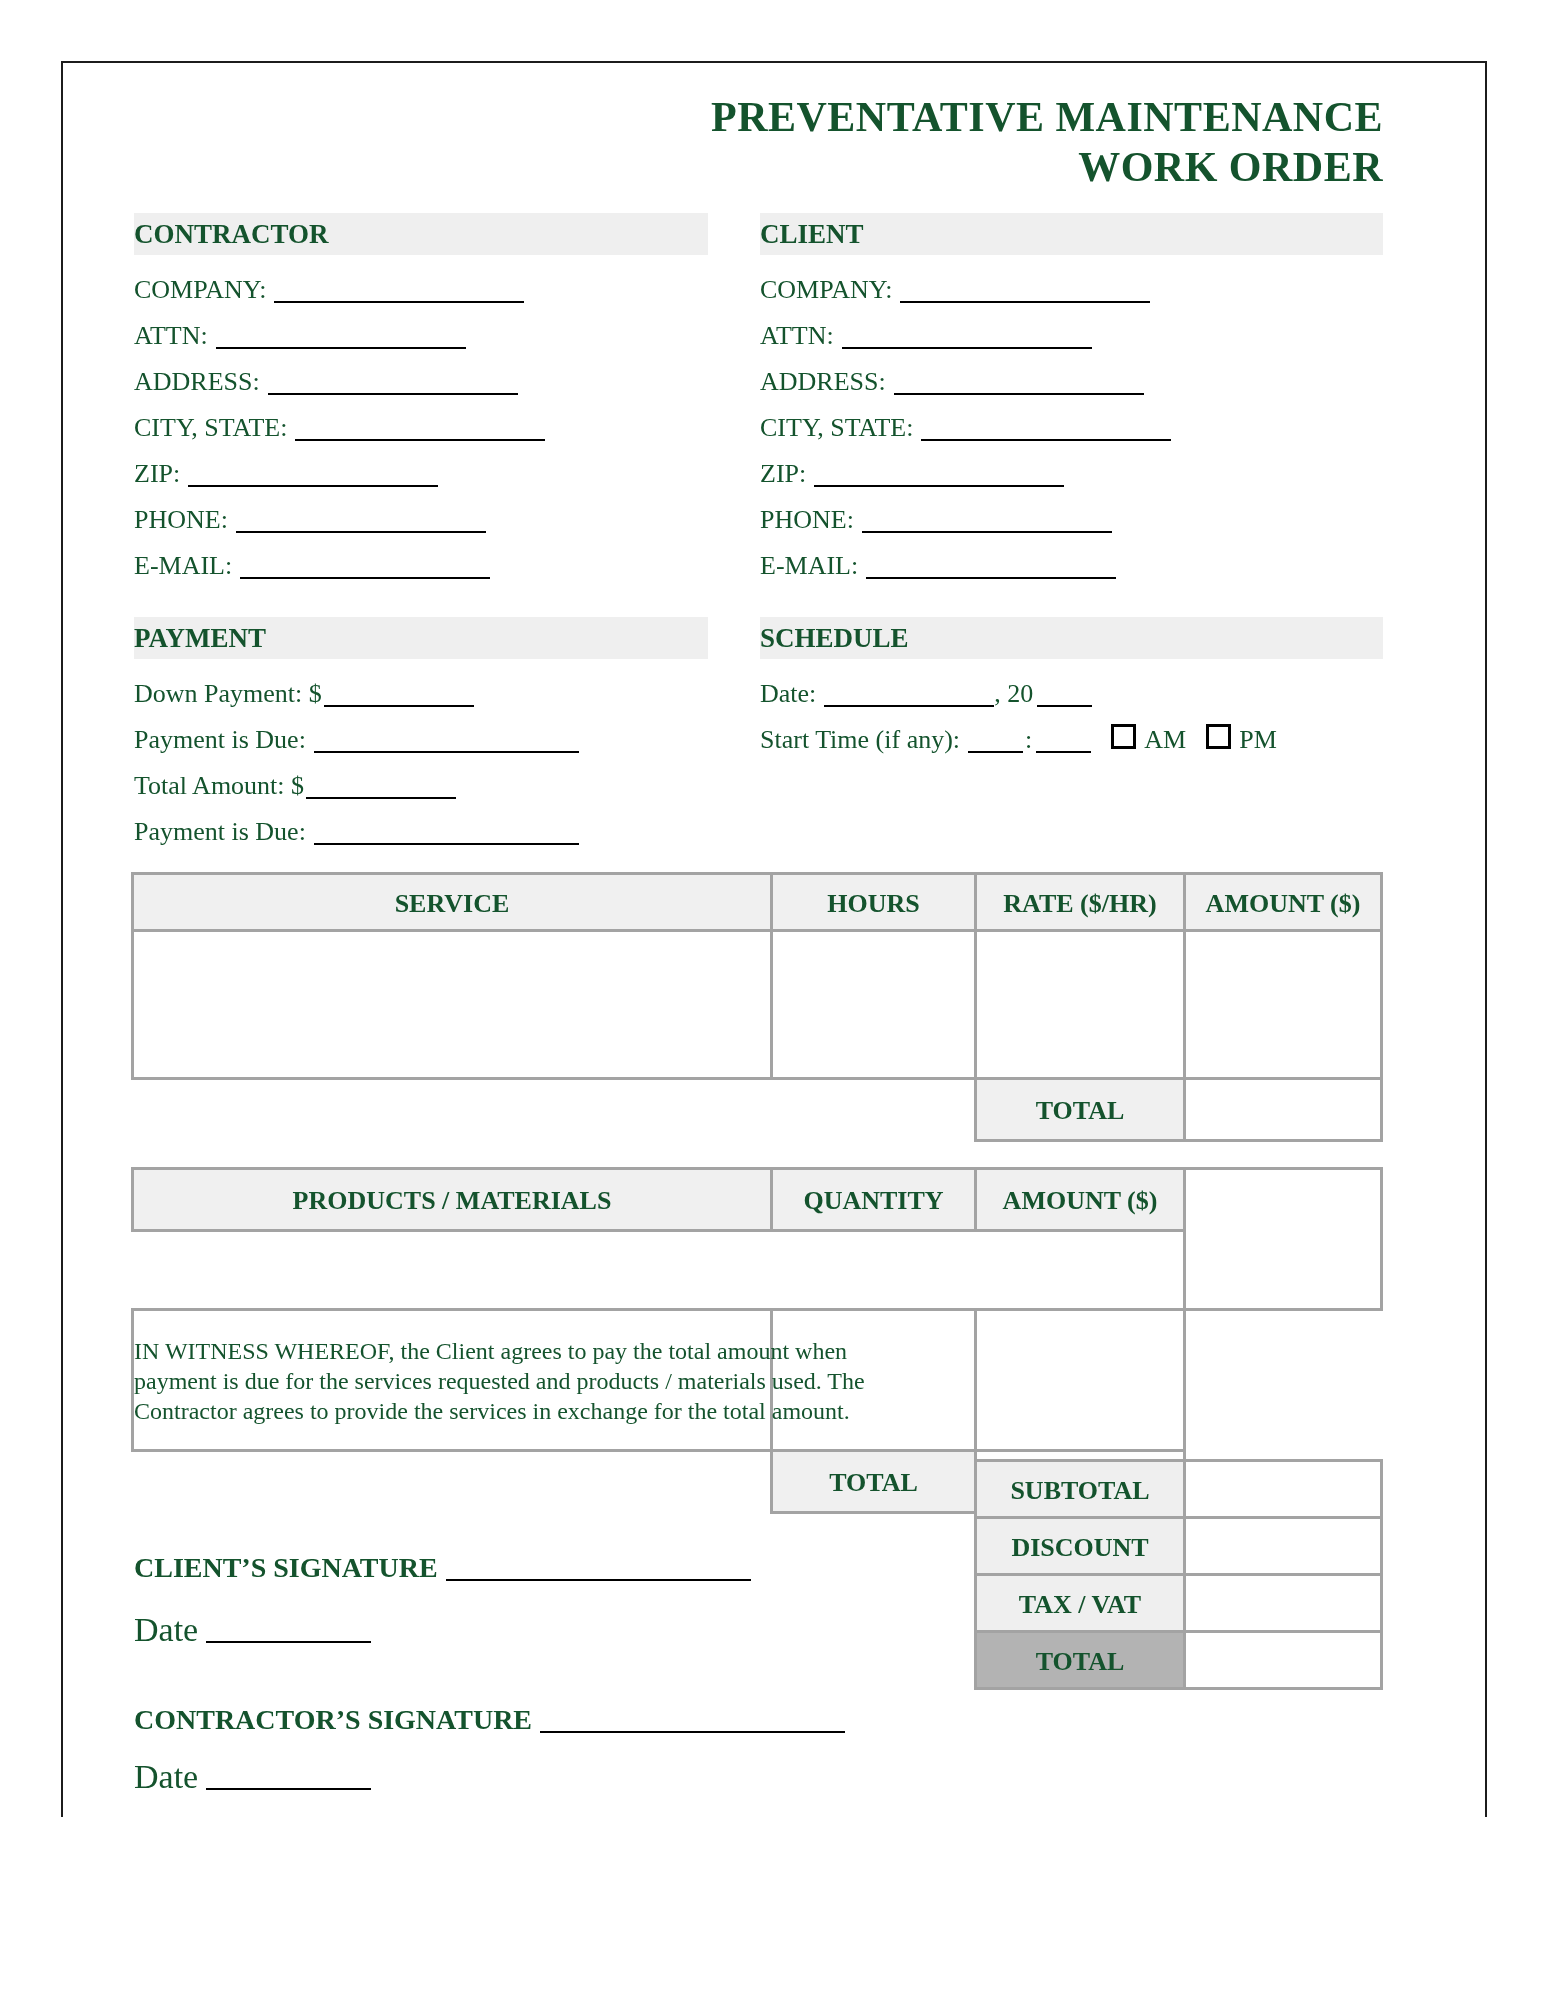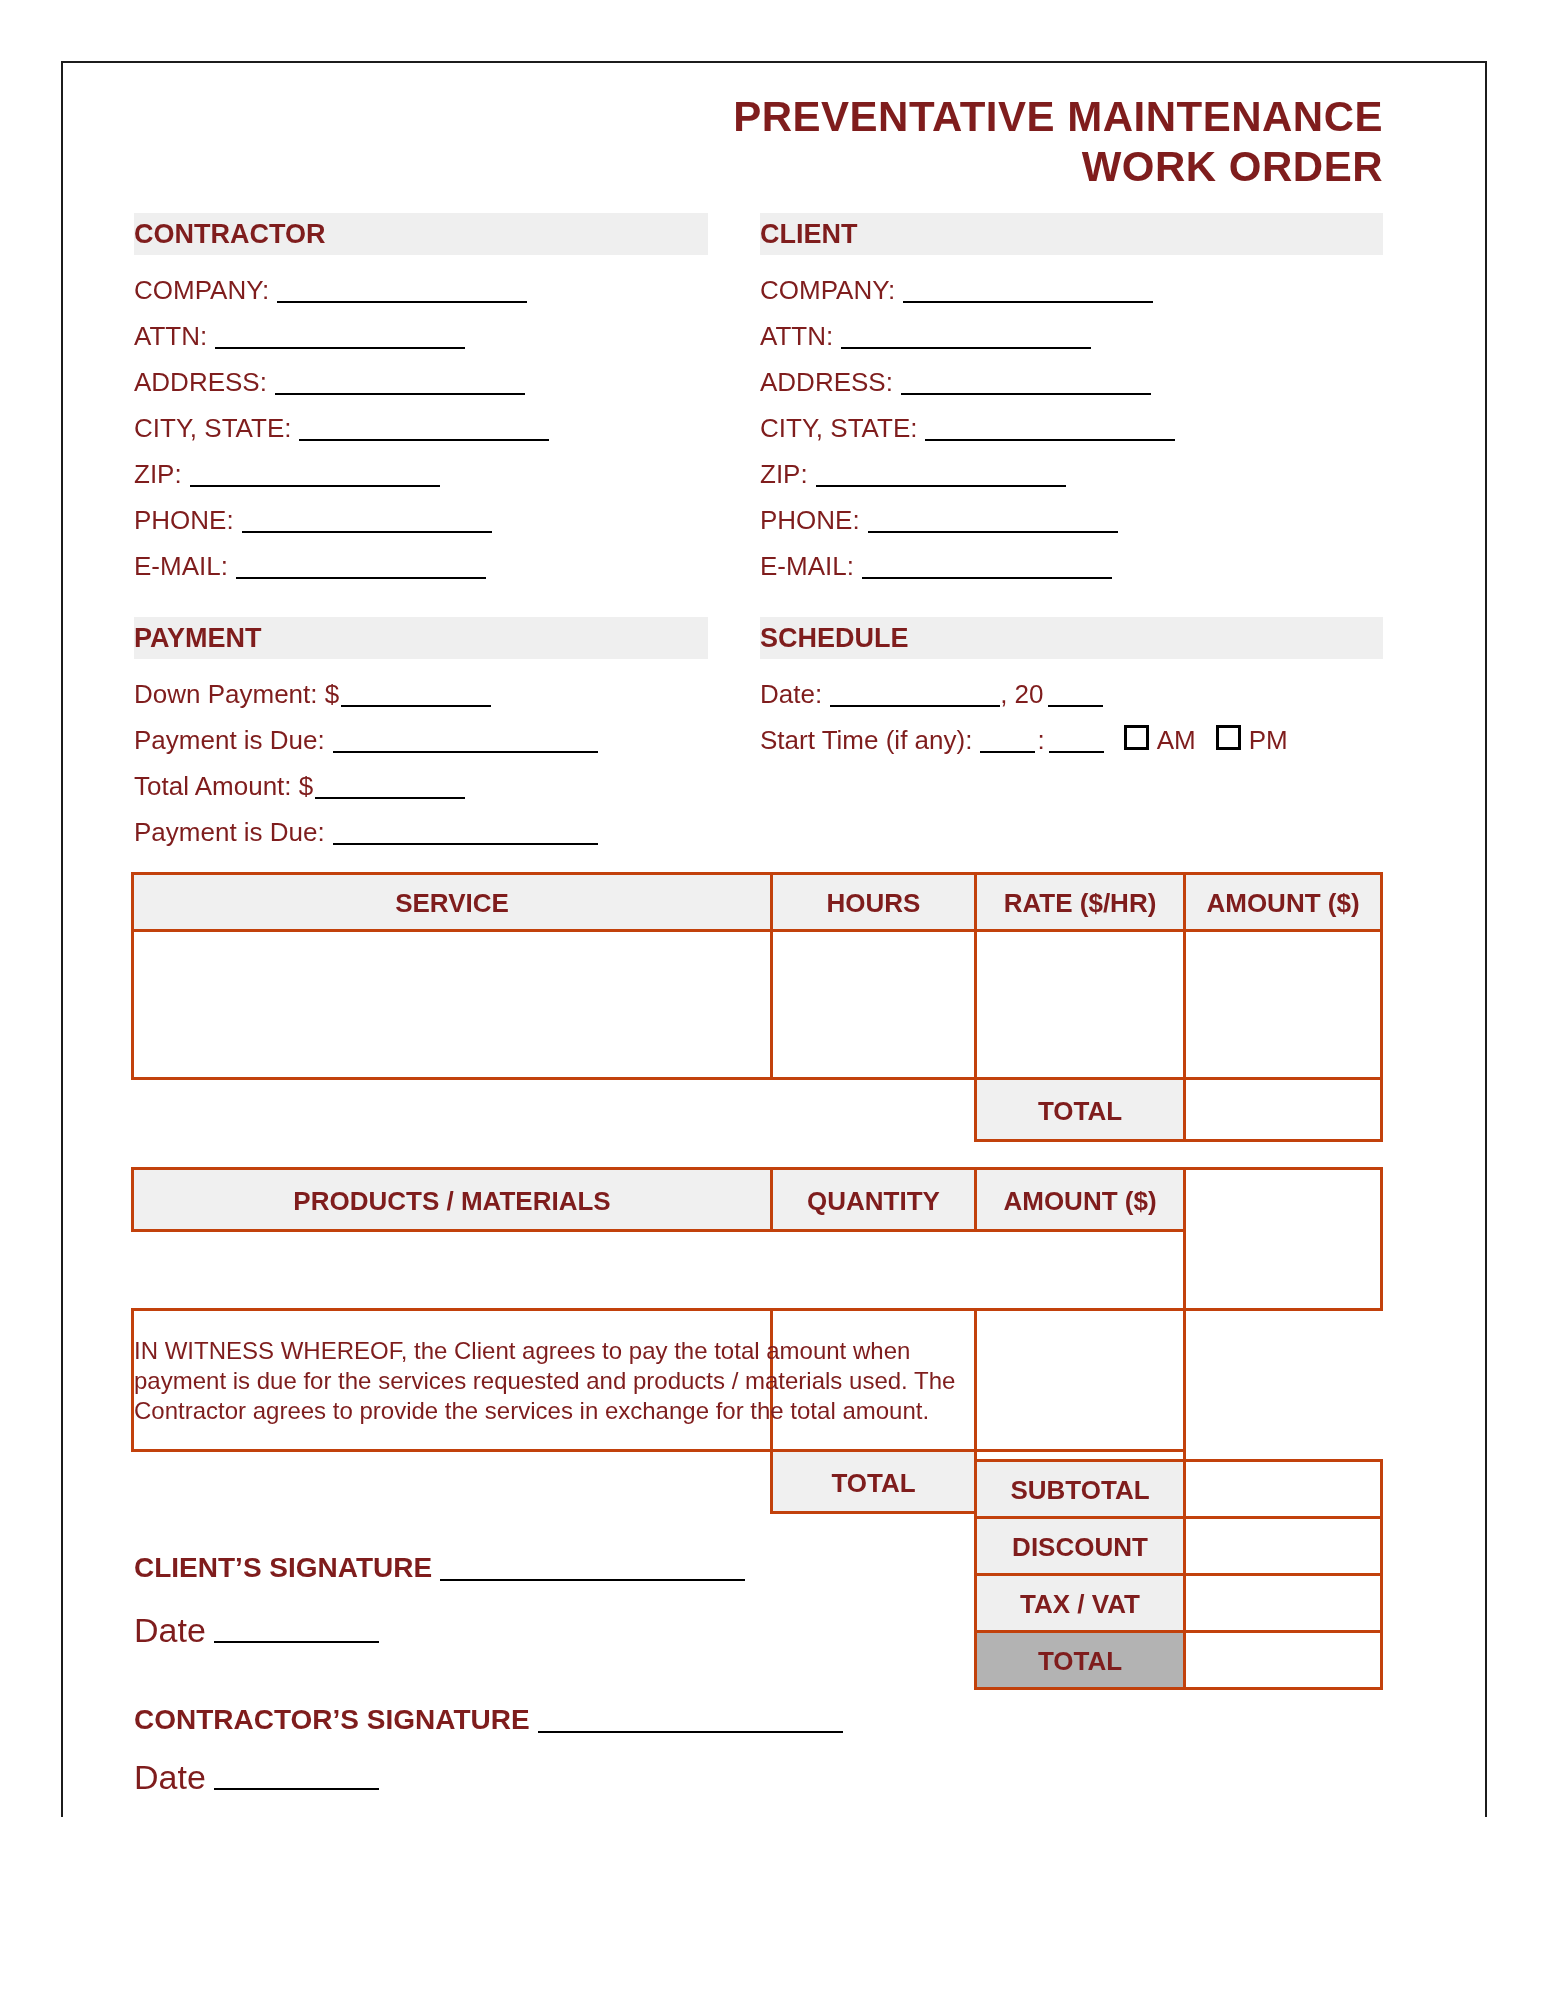--- a/index.html
+++ b/index.html
@@ -1,22 +1,22 @@
 <!DOCTYPE html>
 <html><head>
 <meta charset="utf-8">
 <style>
   html, body { margin: 0; padding: 0; background: #ffffff; }
   .page {
     position: relative;
     width: 1546px;
     height: 1817px;
     background: #ffffff;
-    font-family: Liberation Sans, sans-serif;
-    color: #7f1d1d;
+    font-family: Liberation Serif, serif;
+    color: #14532d;
     overflow: hidden;
   }
   .page-border {
     position: absolute;
     left: 61px; top: 61px;
     width: 1422px; height: 1868px;
     border: 2px solid #1c1c1c;
   }
   .title {
     position: absolute;
@@ -73,21 +73,21 @@
   .data-table {
     position: absolute;
     left: 134px;
     width: 1249px;
     display: grid;
     grid-template-columns: 639px 204px 209px 197px;
   }
   .svc-tbl { top: 875px; }
   .prd-tbl { top: 1170px; }
   .cell {
-    border: 3px solid #c2410c;
+    border: 3px solid #a3a3a3;
     box-sizing: border-box;
     margin-left: -3px;
     margin-top: -3px;
   }
   .hdr-cell {
     background: #f0f0f0;
     font-weight: bold;
     font-size: 26px;
     text-align: center;
   }

